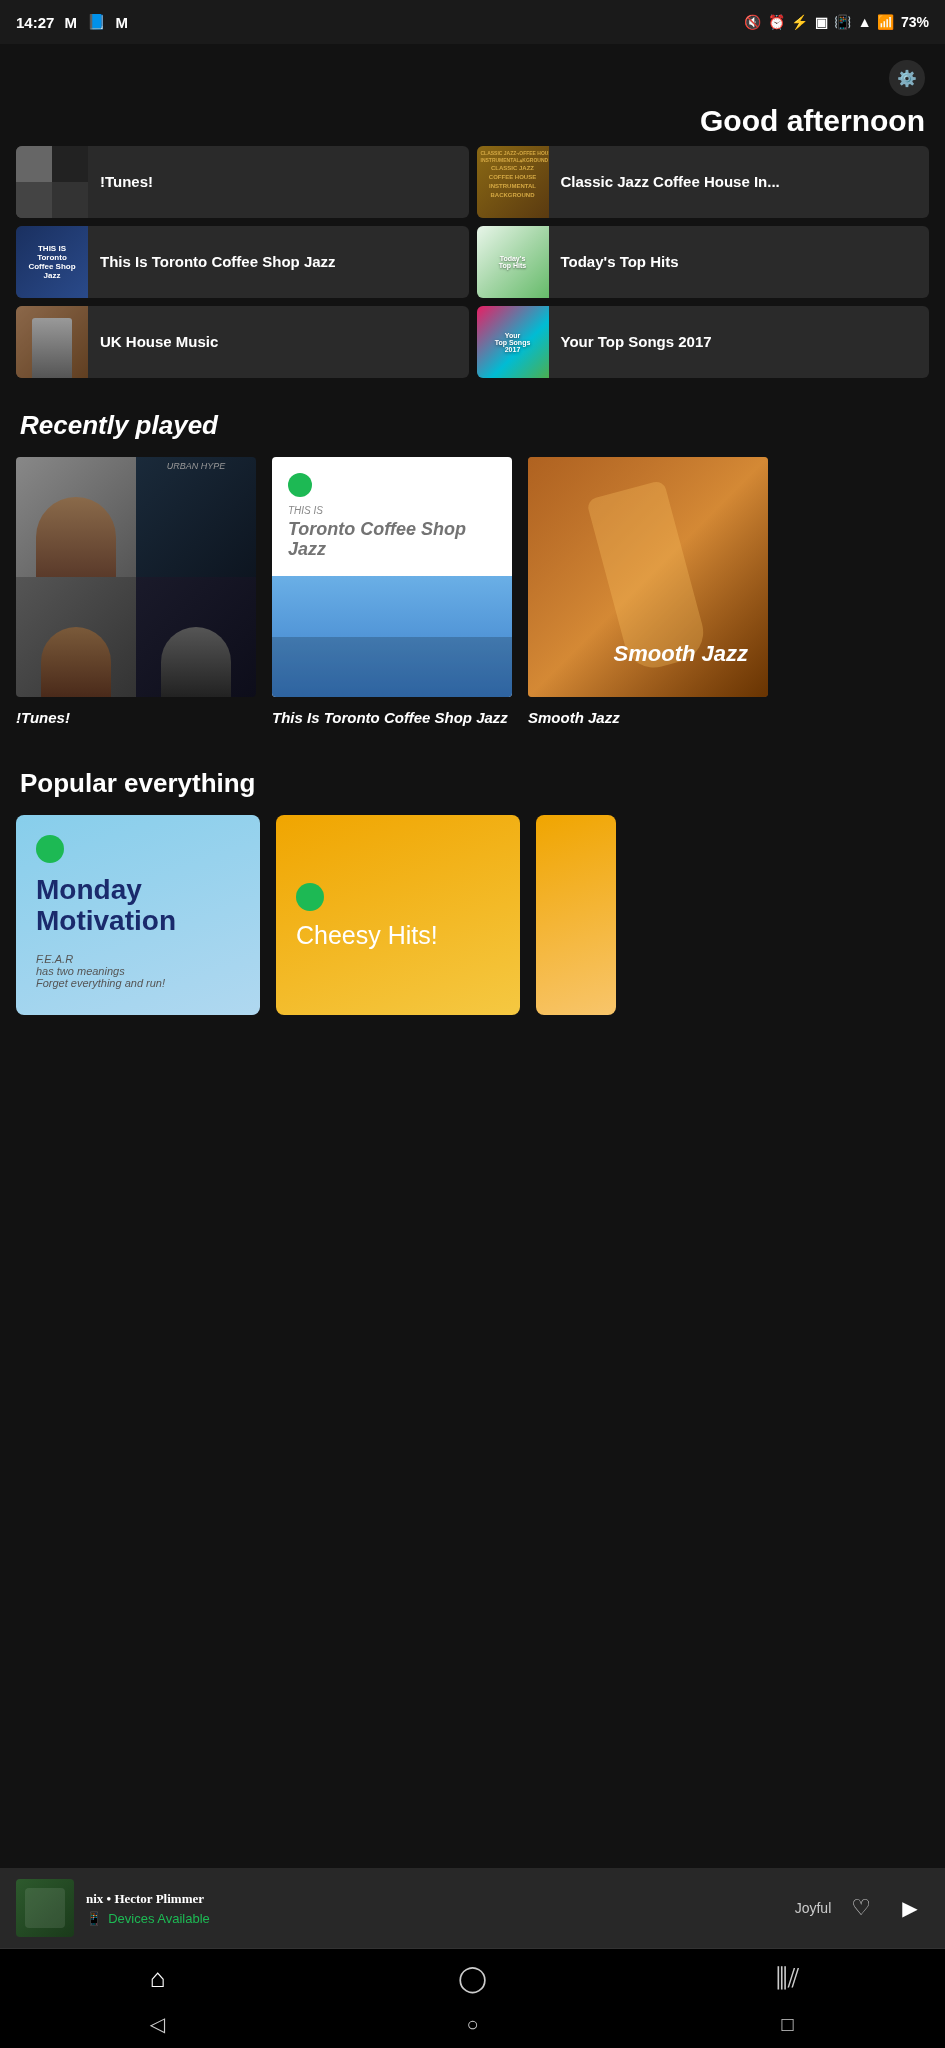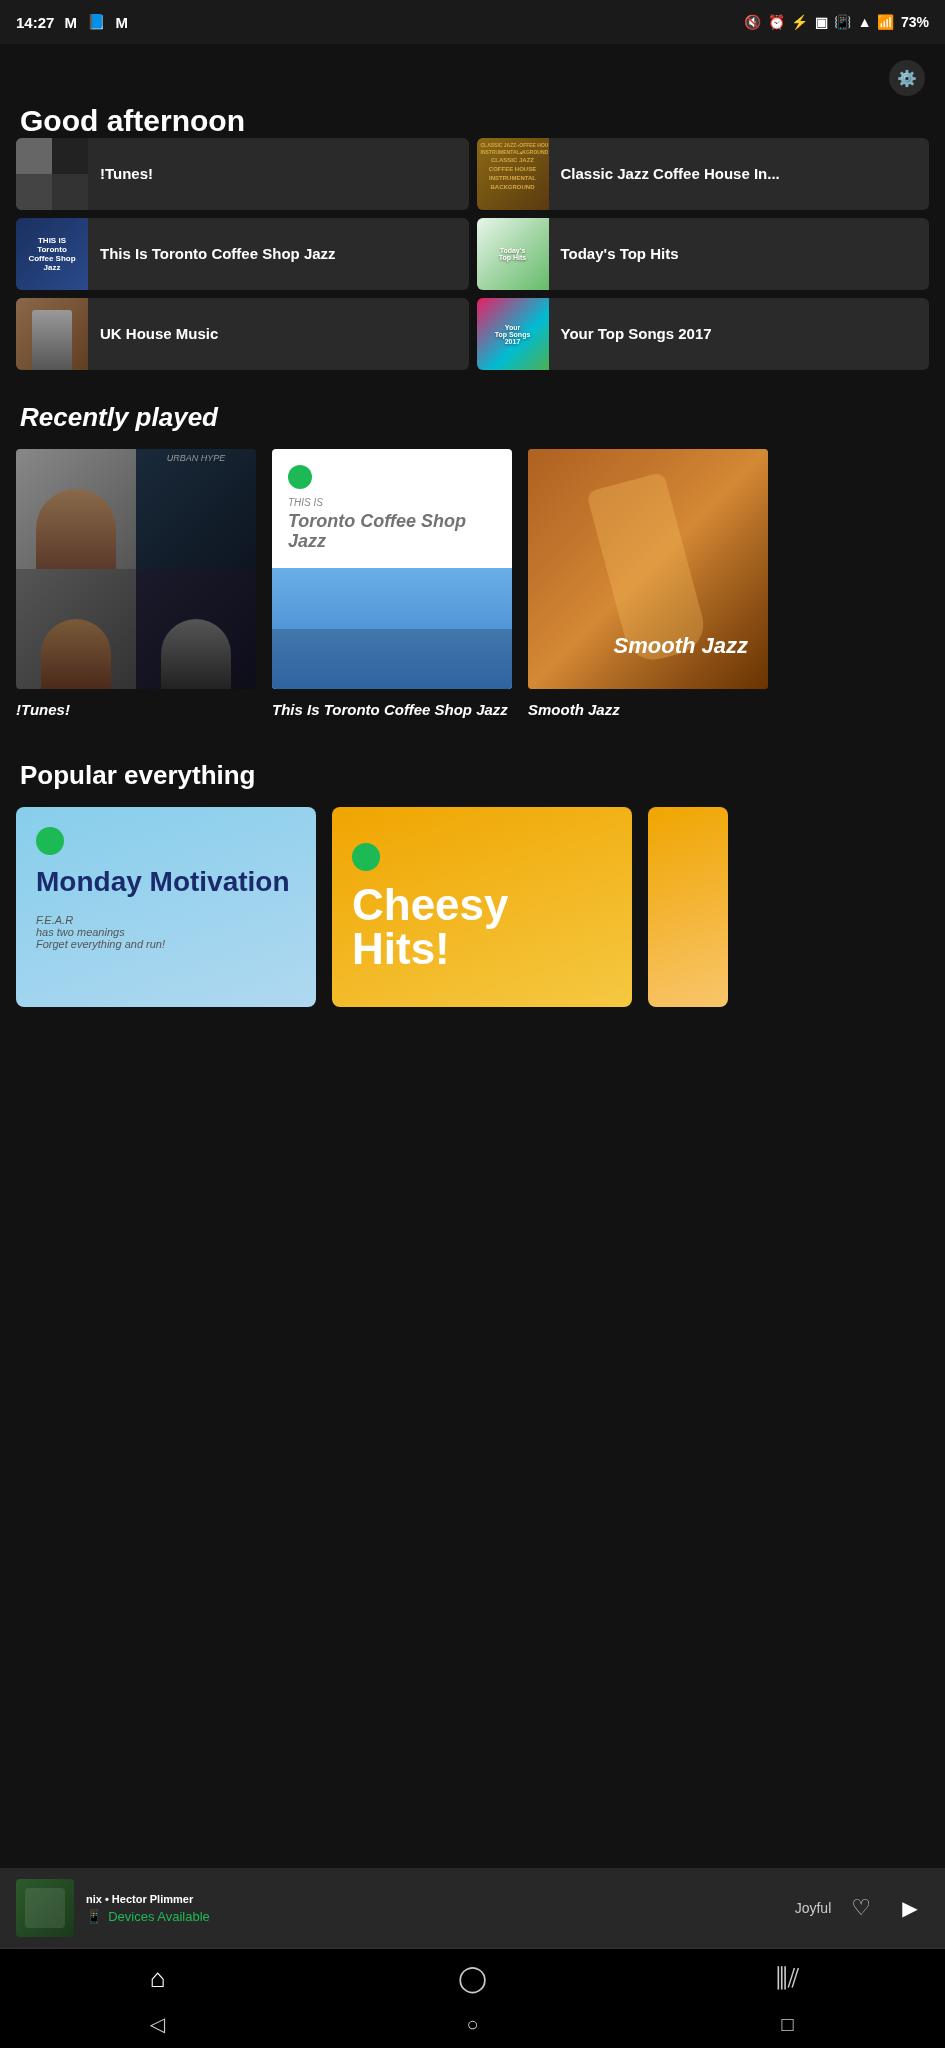--- a/index.html
+++ b/index.html
@@ -45,22 +45,23 @@
 
     
     .main-content {
       padding: 0 16px;
     }
 
     
     .greeting {
       font-size: 30px;
       font-weight: 700;
-      margin-bottom: 0;
+      margin-bottom: 8px;
       padding: 0 4px;
+      text-align: right;
     }
 
     
     .quick-grid {
       display: grid;
       grid-template-columns: 1fr 1fr;
       gap: 8px;
       margin-bottom: 32px;
     }
 
@@ -167,21 +168,21 @@
       display: flex;
       gap: 16px;
       overflow-x: auto;
       padding-bottom: 8px;
       scrollbar-width: none;
     }
     .popular-scroll::-webkit-scrollbar { display: none; }
 
     .popular-item {
       flex-shrink: 0;
-      width: 300px;
+      width: 244px;
       border-radius: 8px;
       overflow: hidden;
       height: 200px;
       cursor: pointer;
       position: relative;
     }
 
     .pop-monday {
       background: linear-gradient(160deg, #87ceeb 0%, #b0d8f0 100%);
       padding: 20px;
@@ -210,22 +211,22 @@
       align-items: flex-start;
       justify-content: center;
     }
     .pop-cheesy .spotify-logo {
       width: 28px; height: 28px;
       border-radius: 50%;
       background: #1db954;
       margin-bottom: 12px;
     }
     .pop-cheesy .playlist-title {
-      font-size: 44px;
-      font-weight: 700;
+      font-size: 25px;
+      font-weight: 400;
       color: #fff;
       line-height: 1;
     }
 
     .pop-third {
       background: linear-gradient(160deg, #f5a623 0%, #f8c56b 100%);
     }
 
     
     .now-playing {
@@ -248,22 +249,23 @@
       margin-right: 12px;
       flex-shrink: 0;
       overflow: hidden;
     }
 
     .np-info {
       flex: 1;
     }
 
     .np-track {
-      font-size: 11px;
+      font-size: 13px;
       color: #ccc;
+      font-family: Liberation Serif, serif;
     }
     .np-track span { color: #fff; font-weight: 600; }
 
     .np-device {
       display: flex;
       align-items: center;
       gap: 6px;
       margin-top: 4px;
       font-size: 13px;
       color: #1db954;

